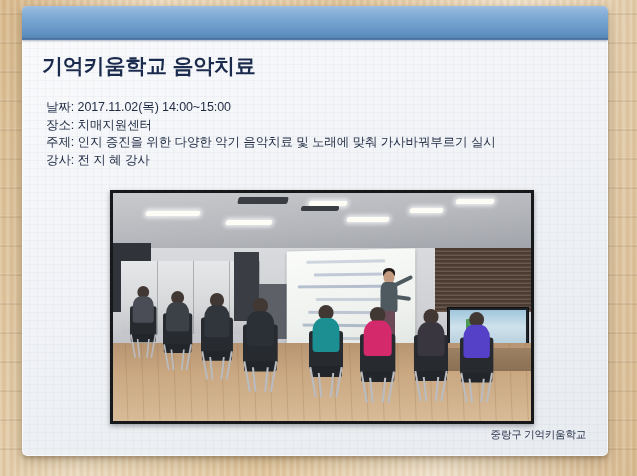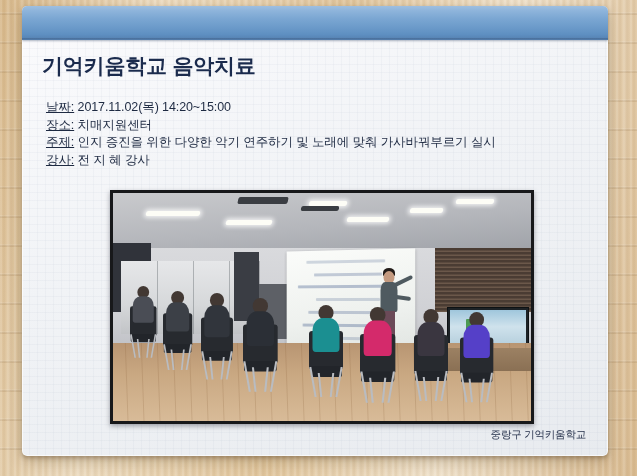--- a/index.html
+++ b/index.html
@@ -112,21 +112,21 @@
     top: 93px;
     width: 540px;
   }
   .info-line {
     font-size: 12.5px;
     color: #1e2a42;
     line-height: 17.5px;
     white-space: nowrap;
     letter-spacing: -0.1px;
   }
-  .info-line .lbl { font-weight: normal; text-decoration: underline; }
+  .info-line .lbl { font-weight: normal; }
 
   
   .photo-frame {
     position: absolute;
     left: 88px;
     top: 184px;
     width: 418px;
     height: 228px;
     border: 3px solid #17181a;
     background: #2b2b2e;
@@ -297,29 +297,29 @@
 
   <div class="slide">
 
     <div class="header-band"></div>
 
     <div class="slide-title">기억키움학교 음악치료</div>
 
     <div class="info-block">
       <div class="info-line">
         <span class="lbl">날짜:</span>
-        <span>2017.11.02(목)  14:20~15:00</span>
+        <span>2017.11.02(목)  14:00~15:00</span>
       </div>
       <div class="info-line">
         <span class="lbl">장소:</span>
         <span>치매지원센터</span>
       </div>
       <div class="info-line">
         <span class="lbl">주제:</span>
-        <span>인지 증진을 위한 다양한 악기 연주하기 및 노래에 맞춰 가사바꿔부르기 실시</span>
+        <span>인지 증진을 위한 다양한 악기 음악치료 및 노래에 맞춰 가사바꿔부르기 실시</span>
       </div>
       <div class="info-line">
         <span class="lbl">강사:</span>
         <span>전 지 혜  강사</span>
       </div>
     </div>
 
     <div class="photo-frame">
       <div class="photo" id="photo">
 

